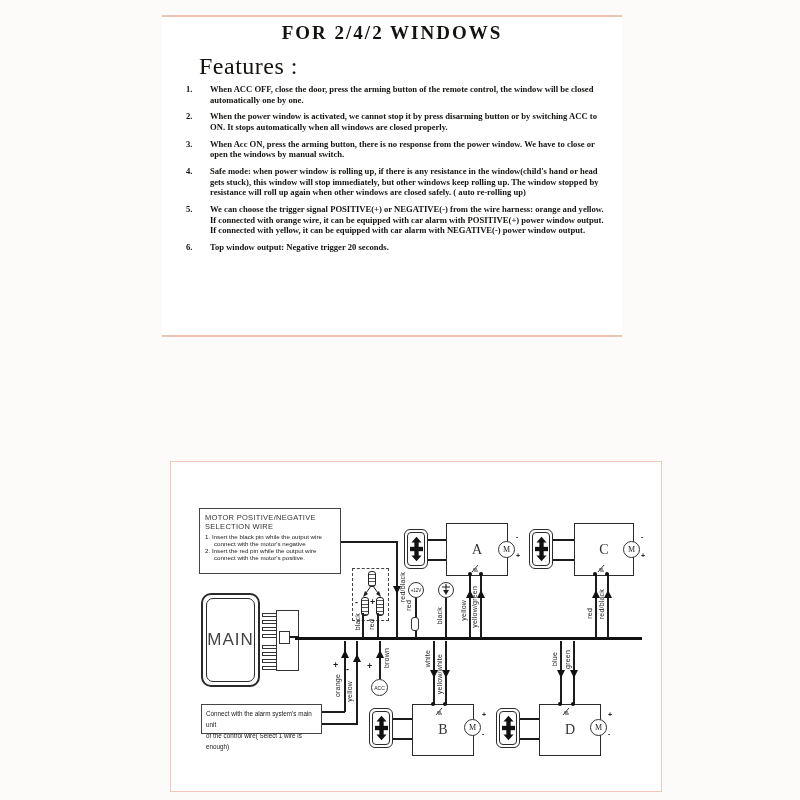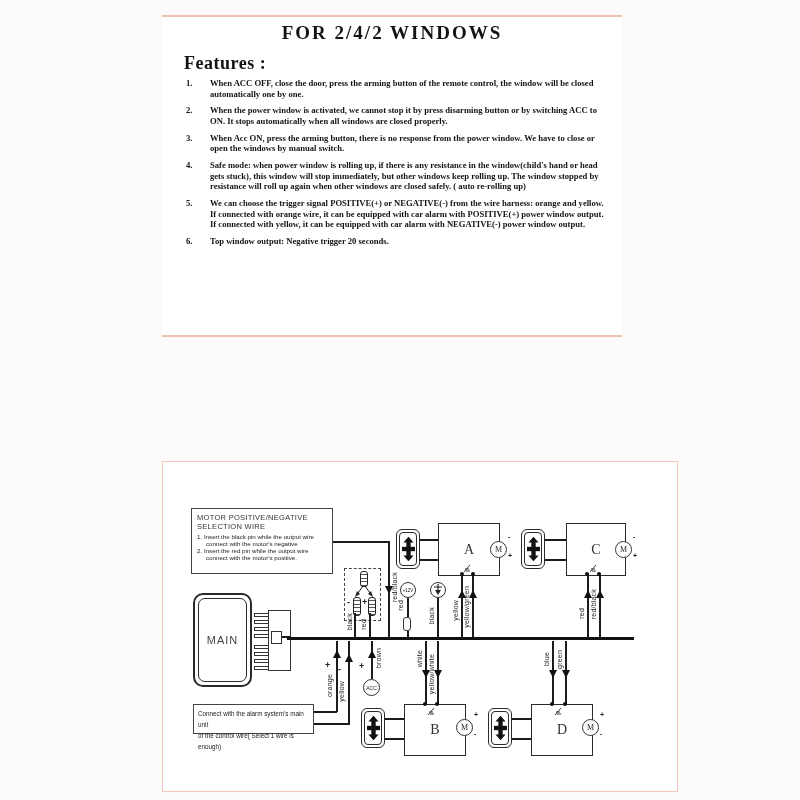--- a/index.html
+++ b/index.html
@@ -1,22 +1,22 @@
 <!DOCTYPE html>
 <html><head>
 <meta charset="utf-8">
 <style>
   html,body{margin:0;padding:0;}
   body{width:800px;height:800px;background:#fcfbfa;position:relative;font-family:"Liberation Serif",serif;color:#151310;overflow:hidden;}
   .panel{position:absolute;background:#ffffff;}
   #doc-panel{left:162px;top:15px;width:460px;height:318px;border-top:2px solid #eec3b3;border-bottom:2px solid #eec3b3;}
-  #diagram-panel{left:162px;top:461px;width:490px;height:329px;border:1px solid #f0c7b8;padding-left:24px;}
+  #diagram-panel{left:170px;top:461px;width:490px;height:329px;border:1px solid #f0c7b8;}
   .doc-title{text-align:center;font-weight:bold;font-size:29px;letter-spacing:1px;margin-top:11px;}
   .doc-subtitle{text-align:center;font-weight:bold;font-size:19px;letter-spacing:2px;margin-top:5px;}
-  .features-heading{font-weight:bold;font-size:18px;margin:9px 0 4px 22px;letter-spacing:.5px;}
+  .features-heading{font-weight:normal;font-size:24px;margin:9px 0 4px 37px;letter-spacing:.5px;}
   .features{padding:0 16px 0 24px;font-size:8.6px;font-weight:bold;line-height:1.24;}
   .feat-item{display:flex;margin-bottom:6px;}
   .feat-num{width:16px;flex:none;}
   .feat-body{flex:1;margin-left:8px;}
   .feat-body p{margin:0;}
   .feat-body p.sub{margin:5px 0 0 14px;}
   .diagram{position:absolute;inset:0;font-family:"Liberation Sans",sans-serif;color:#222;}
   .abs{position:absolute;}
   .wv{position:absolute;width:1.5px;background:#1c1c1c;}
   .wh{position:absolute;height:1.5px;background:#1c1c1c;}
@@ -89,21 +89,21 @@
     <div style="font-size:7.5px;letter-spacing:.3px;color:#333;">MOTOR  POSITIVE/NEGATIVE</div>
     <div style="font-size:7.5px;letter-spacing:.3px;color:#333;">SELECTION WIRE</div>
     <div style="font-size:6.2px;margin-top:2px;">1. Insert the black pin while the output wire</div>
     <div style="font-size:6.2px;margin-left:9px;">connect with the motor's negative</div>
     <div style="font-size:6.2px;">2. Insert the red pin while the output wire</div>
     <div style="font-size:6.2px;margin-left:9px;">connect with the motor's positive.</div>
   </div>
 
   <div class="abs" style="left:30px;top:131px;width:55px;height:90px;border:2px solid #2a2a2a;border-radius:10px;background:#fff;">
     <div style="position:absolute;inset:3px;border:1.5px solid #2a2a2a;border-radius:7px;display:flex;align-items:center;justify-content:center;">
-      <span style="font-size:11px;letter-spacing:1px;color:#444;">MAIN</span>
+      <span style="font-size:17px;letter-spacing:1px;color:#444;">MAIN</span>
     </div>
   </div>
 
   <div class="abs" style="left:105px;top:148px;width:23px;height:61px;border:1.6px solid #333;background:#fff;box-sizing:border-box;"></div>
   <div class="tooth" style="left:91px;top:151px;"></div>
   <div class="tooth" style="left:91px;top:158px;"></div>
   <div class="tooth" style="left:91px;top:165px;"></div>
   <div class="tooth" style="left:91px;top:172px;"></div>
   <div class="tooth" style="left:91px;top:183px;"></div>
   <div class="tooth" style="left:91px;top:190px;"></div>

